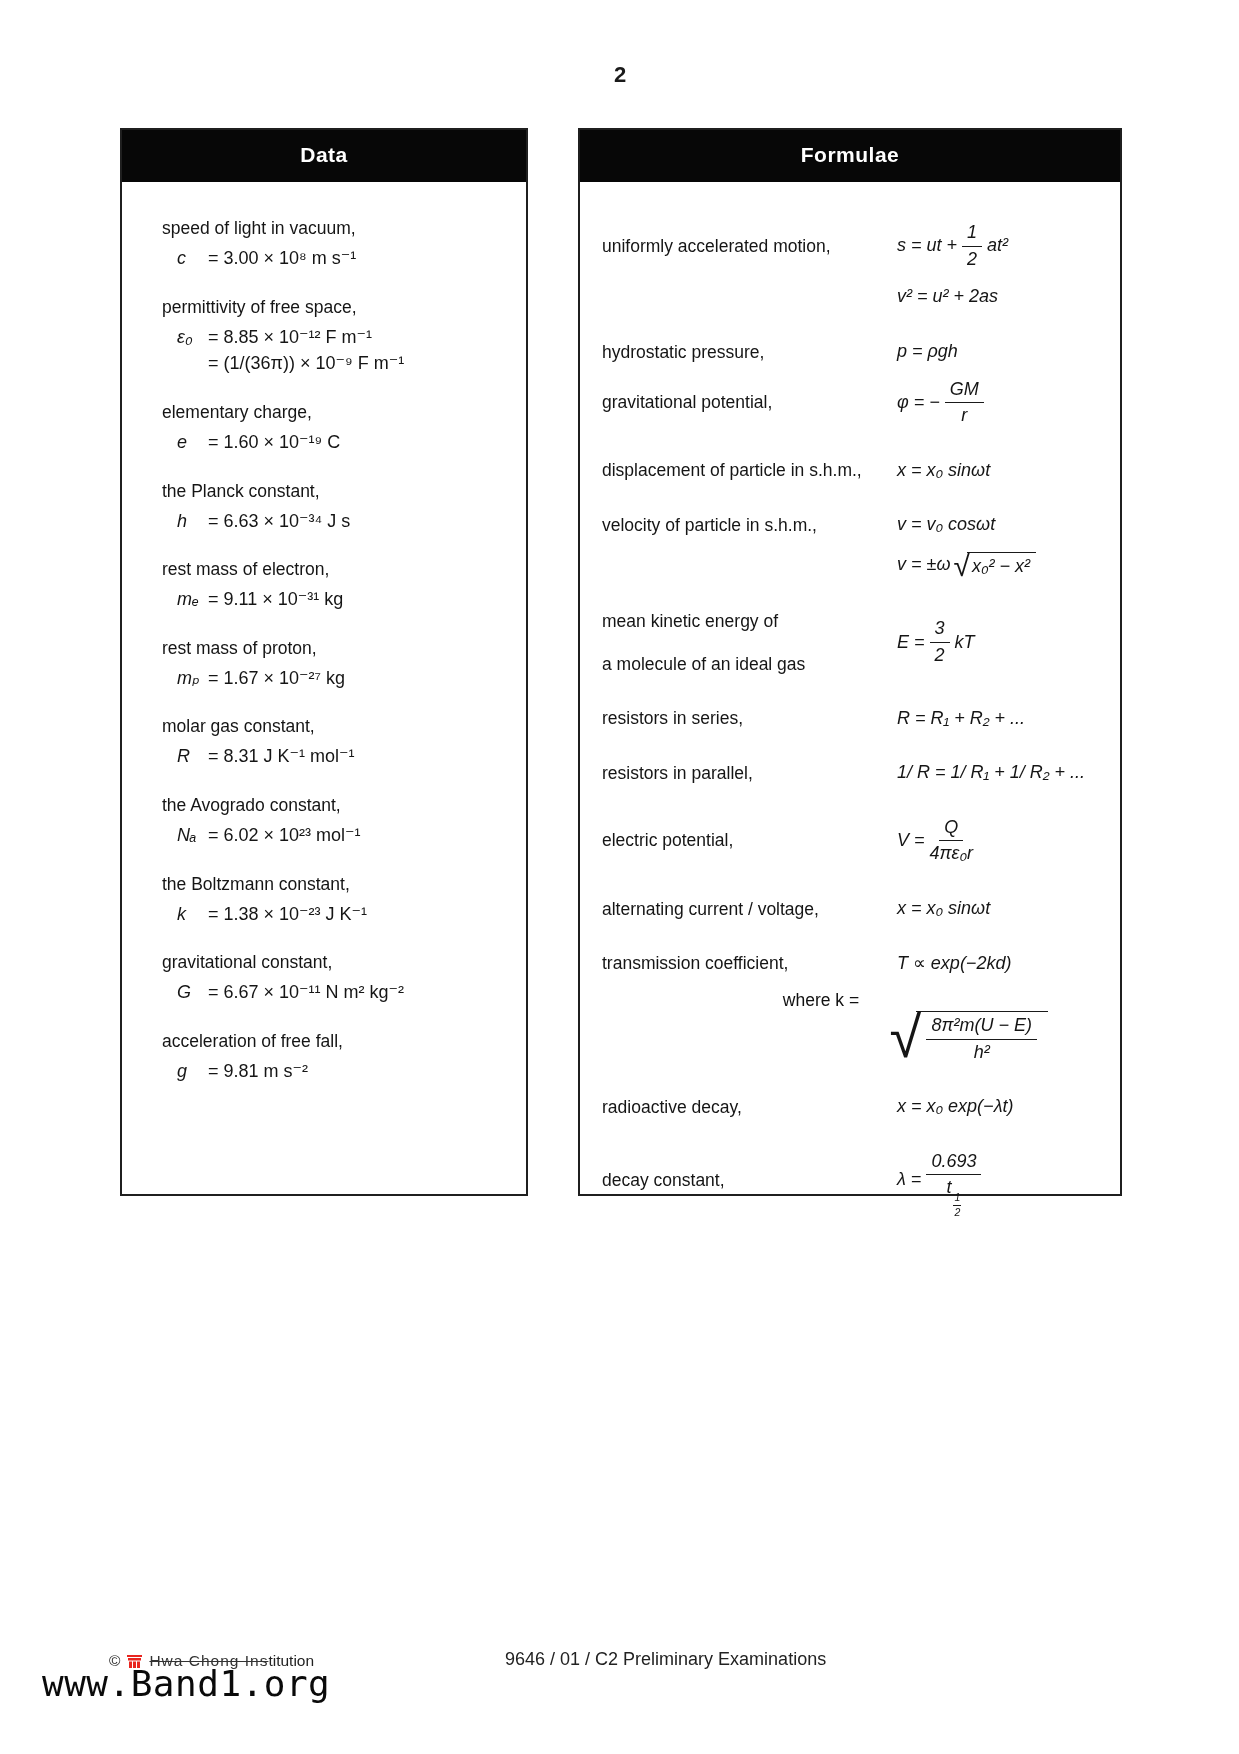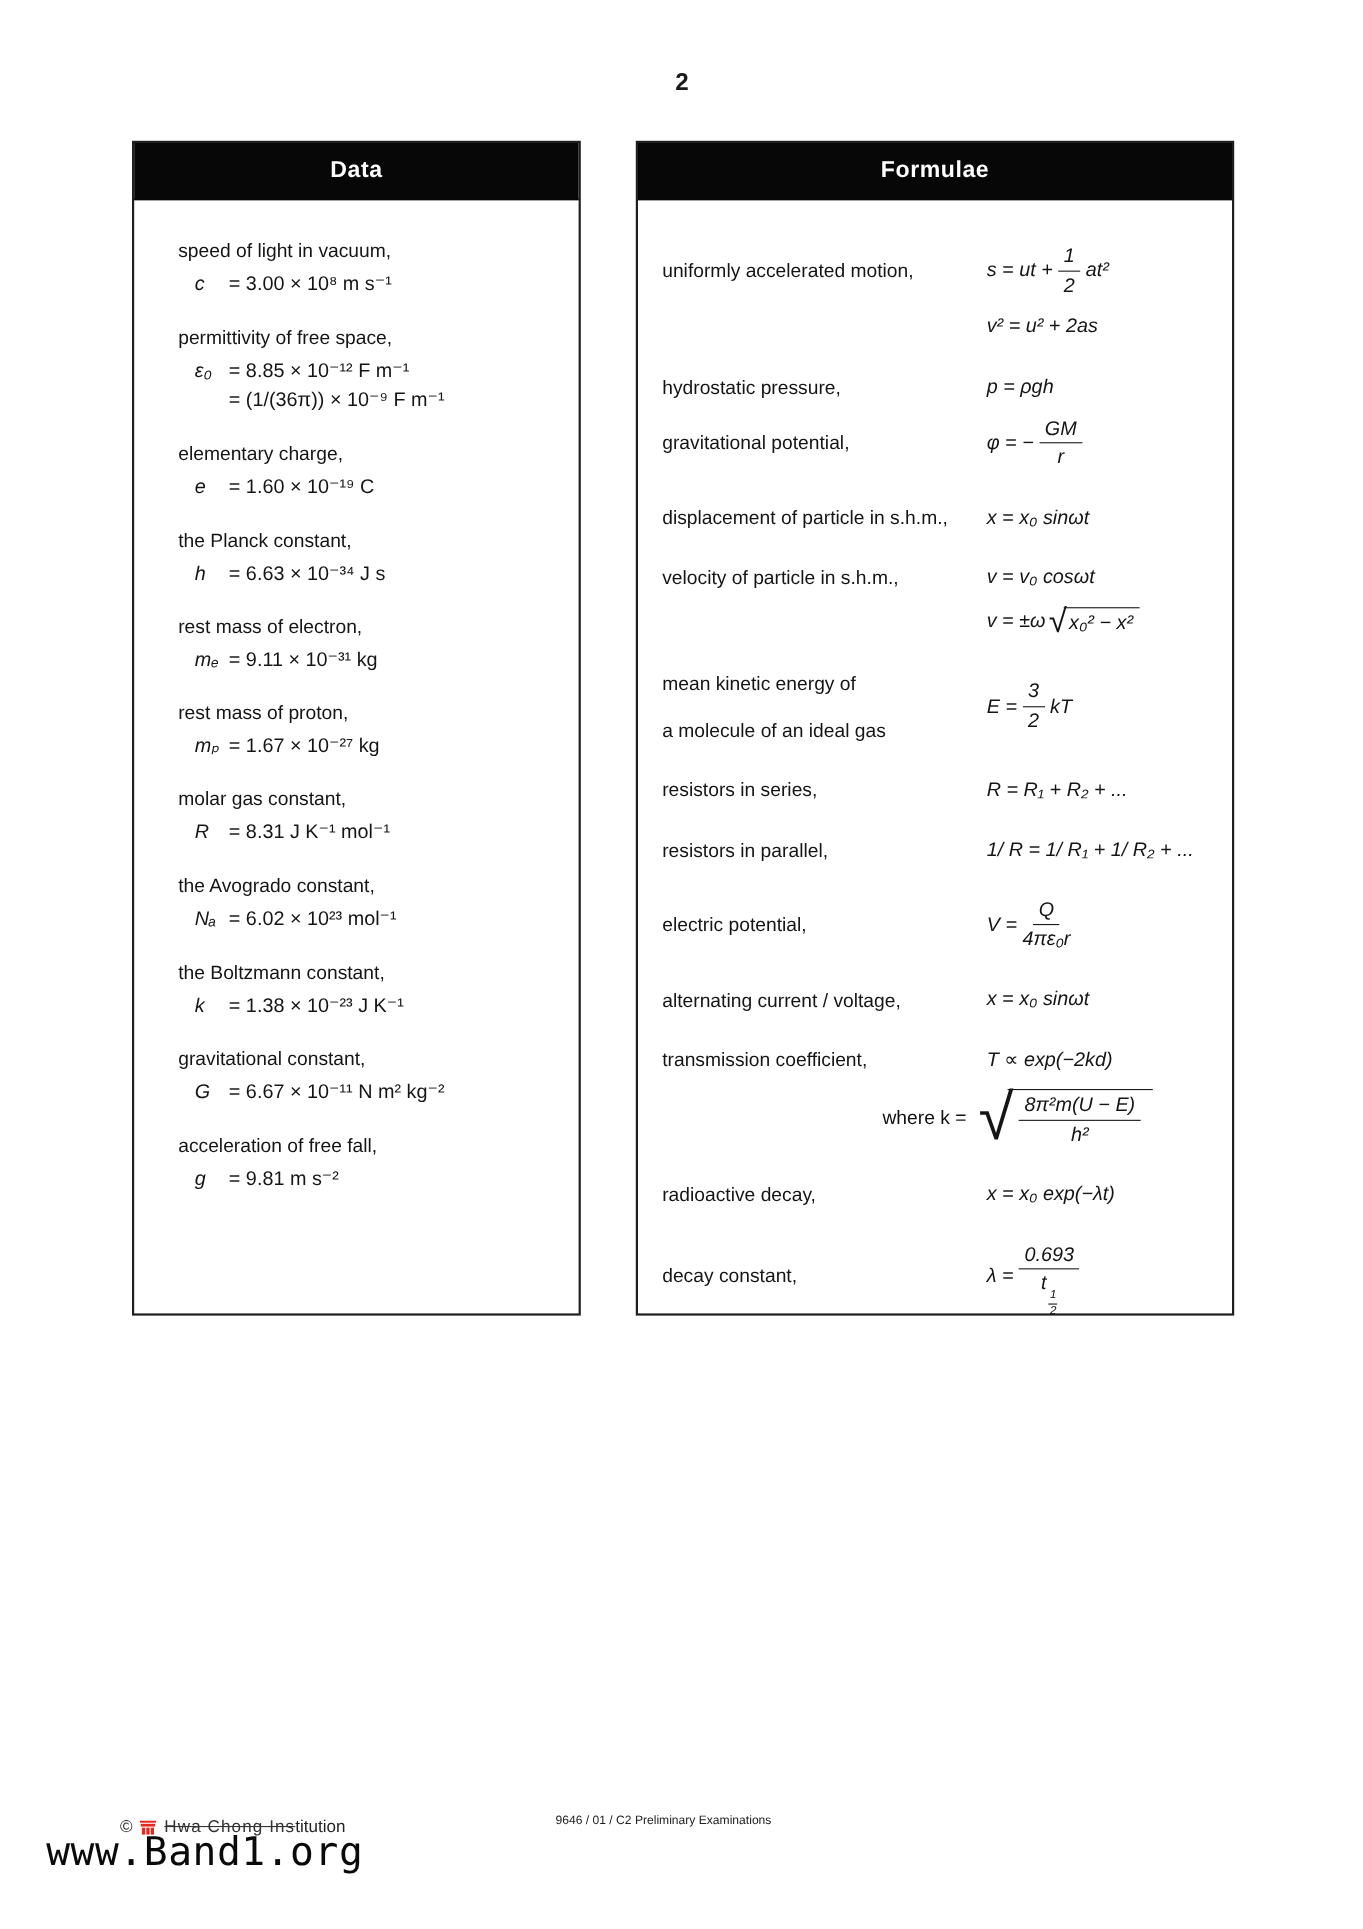--- a/index.html
+++ b/index.html
@@ -39,40 +39,40 @@
   .flabel .l2 { margin-top:22px; }
   .fval { font-size:18px; font-style:italic; color:#151515; display:flex; align-items:center; }
   .frac { display:inline-flex; flex-direction:column; align-items:center; margin:0 5px; }
   .frac .num { border-bottom:1.6px solid #1a1a1a; padding:0 5px 2px; }
   .frac .den { padding-top:2px; }
   .tight { margin-bottom:16px; }
   .sqrt { display:inline-flex; align-items:flex-start; margin-left:3px; }
   .radical { font-style:normal; font-size:30px; line-height:0.85; margin-right:-3px; transform:translateY(1px); }
   .radical.big { font-size:58px; line-height:0.8; margin-right:-5px; transform:translateY(3px) }
   .radicand { border-top:1.7px solid #1a1a1a; padding:3px 6px 0 5px; }
-  .where-row { justify-content:flex-end; padding-right:56px; }
+  .where-row { justify-content:flex-end; padding-right:56px;flex-direction:column; }
   .where-row .wlabel { font-size:17.5px; margin-right:8px; align-self:center; }
   .subfrac { display:inline-flex; flex-direction:column; align-items:center;
     font-size:10.5px; line-height:1.15; transform:translateY(8px); margin-left:2px; }
   .subfrac .sfn { border-bottom:1px solid #1a1a1a; padding:0 1px 1px; }
   
   .copyright {
     position:absolute; left:109px; top:1652px; font-size:15.5px; color:#2a2a2a;
     display:flex; align-items:center; gap:5px; z-index:1;
   }
   .logo-icon { display:inline-block; margin:0 2px; }
   .struck { text-decoration:line-through; color:#333; letter-spacing:1px; }
   .inst-tail { color:#222; }
   .watermark {
     position:absolute; left:42px; top:1662px; z-index:2;
     font-family:"DejaVu Sans Mono","Liberation Mono",monospace;
     font-size:36px; color:#0a0a0a; letter-spacing:0.5px;
   }
   .exam-ref {
-    position:absolute; left:505px; top:1649px; font-size:11px; color:#222;
+    position:absolute; left:505px; top:1649px; font-size:18px; color:#222;
     white-space:nowrap;
   }
 </style>
 </head>
 <body>
 
 <div class="page">
 
   <div class="page-number">2</div>
 

